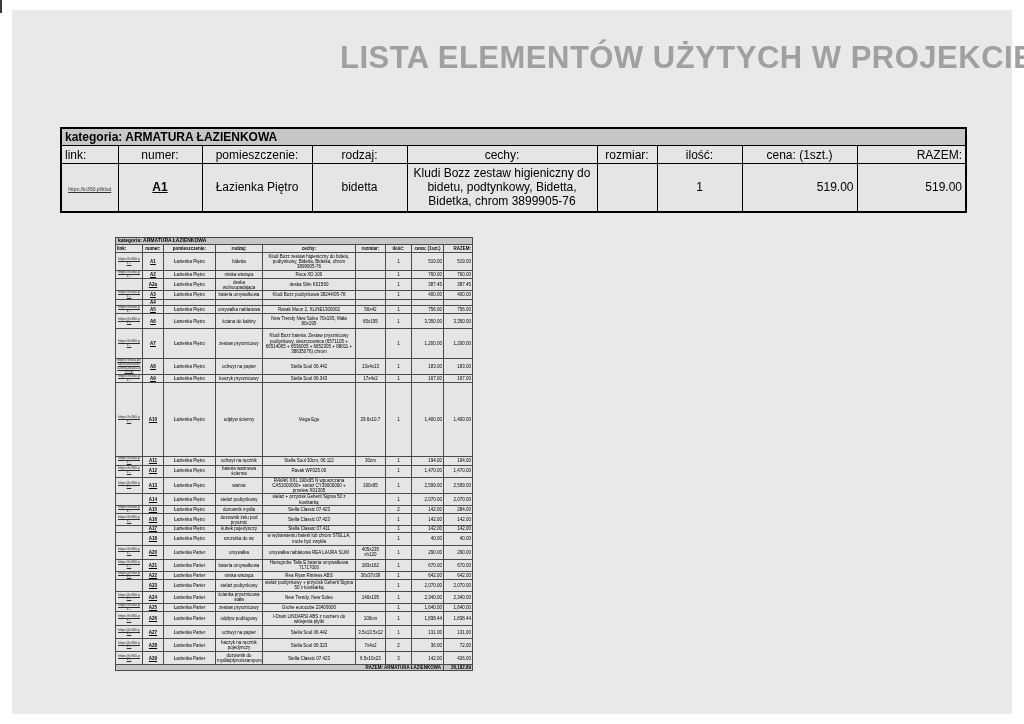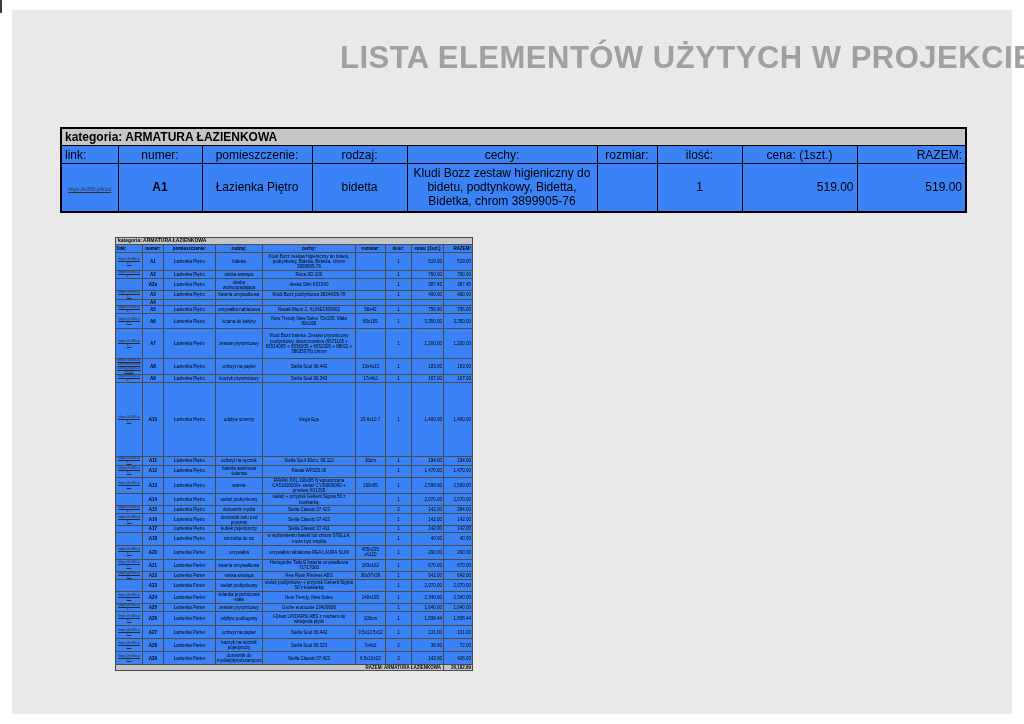--- a/index.html
+++ b/index.html
@@ -3,33 +3,33 @@
 <meta charset="utf-8">
 <style>
   * { box-sizing: border-box; margin: 0; padding: 0; }
   html,body { width:1024px; height:724px; background:#ffffff; font-family:"Liberation Sans", sans-serif; overflow:hidden; }
   .panel { position:absolute; left:12px; top:10px; width:1000px; height:704px; background:#e9e9e9; }
   .edge-artifact { position:absolute; left:0; top:0; width:2px; height:13px; background:#3a3a3a; }
 
   .page-title { position:absolute; left:340px; top:40px; width:580px; text-align:center;
     font-size:31px; color:#a0a0a0; letter-spacing:0.5px; white-space:nowrap; }
 
-  table { border-collapse:collapse; table-layout:fixed; background:#3b82f6; }
+  table { border-collapse:collapse; table-layout:fixed; background:#e5e5e5; }
   td { border:1px solid #000; overflow:hidden; vertical-align:middle; }
 
   
   .main-table { position:absolute; left:60px; top:127px; width:905px; border:2px solid #000; }
   .main-table td { font-size:12px; color:#000; padding:1px 3px; text-align:center; }
   .cat-band { background:#c6c6c6; font-weight:bold; text-align:left !important; font-size:13px; height:17px; }
   .main-table .hdr { height:18px; }
   .main-table .hdr-link { text-align:left; }
   .main-table .hdr-razem { text-align:right; }
   .main-table .data-row { height:48px; }
   .main-link { font-size:5px; color:#333; text-decoration:underline; word-break:break-all; cursor:pointer; }
-  .b { font-weight:bold; }
+  .b { font-weight:bold;text-decoration:underline; }
   .num-cell { text-align:right !important; }
 
   
   .mini-table { position:absolute; left:115px; top:237px; width:357px; border:1px solid #000; }
   .mini-table td { border:1px solid #4a4a4a; font-size:4.5px; line-height:1.15; color:#000; padding:0 1px; text-align:center; }
   .mini-table .cat-band { font-size:5px; height:7px; padding-left:2px; }
   .mini-table .hdr { height:8px; font-weight:bold; }
   .mini-table .hdr-link { text-align:left; }
   .mini-table .hdr-razem { text-align:right; }
   .mini-link { font-size:3.5px; color:#2a2a2a; text-decoration:underline; word-break:break-all; line-height:1.05; display:block; cursor:pointer; }

